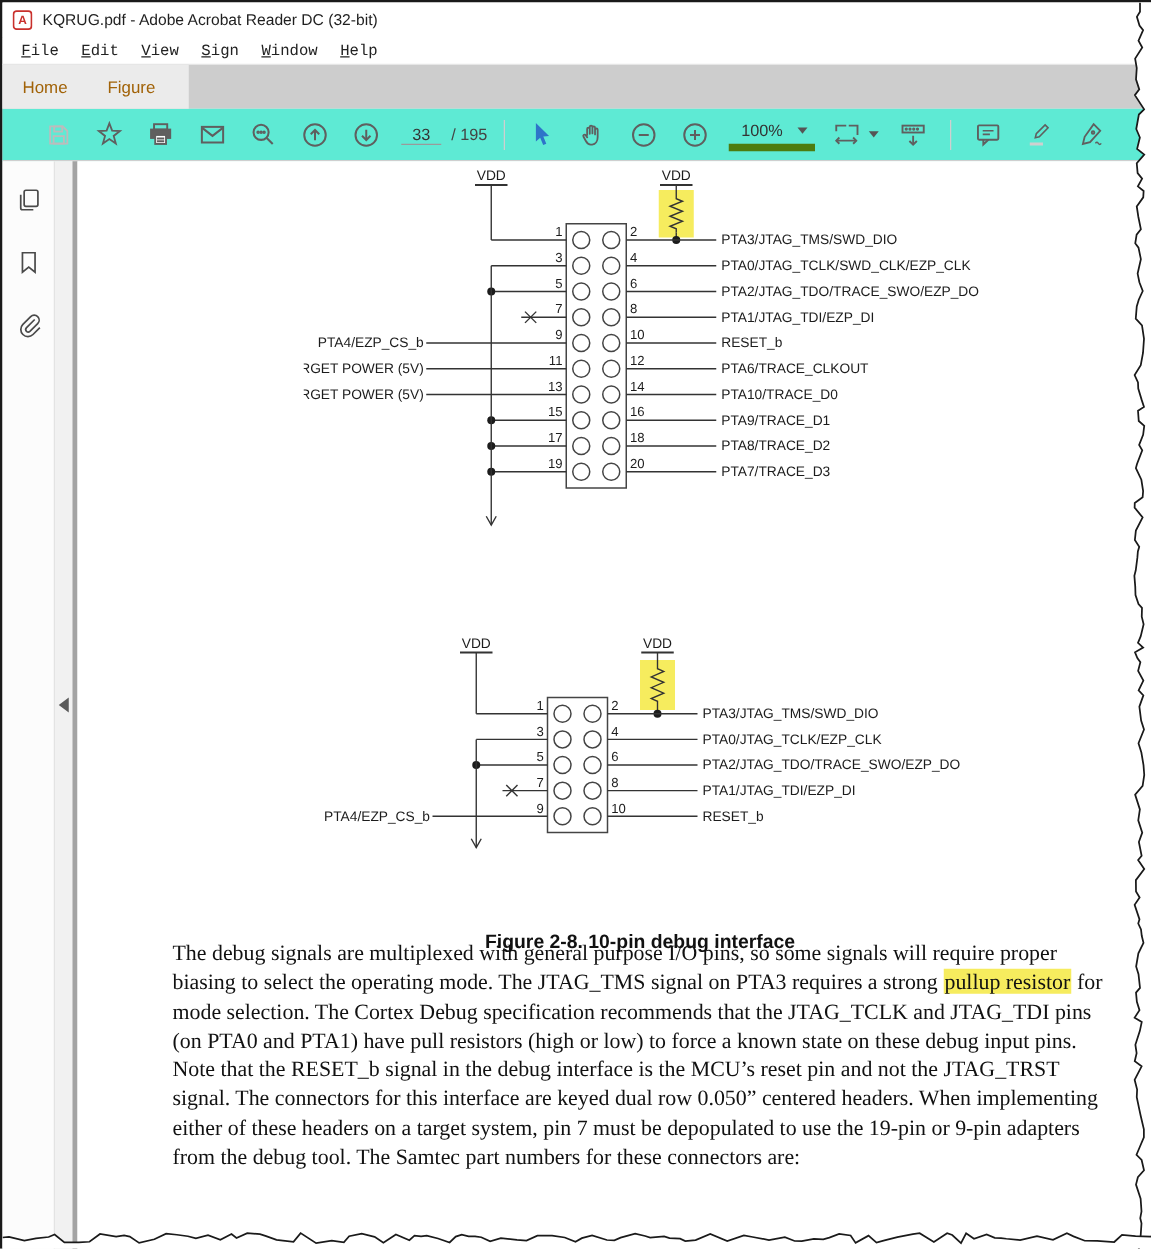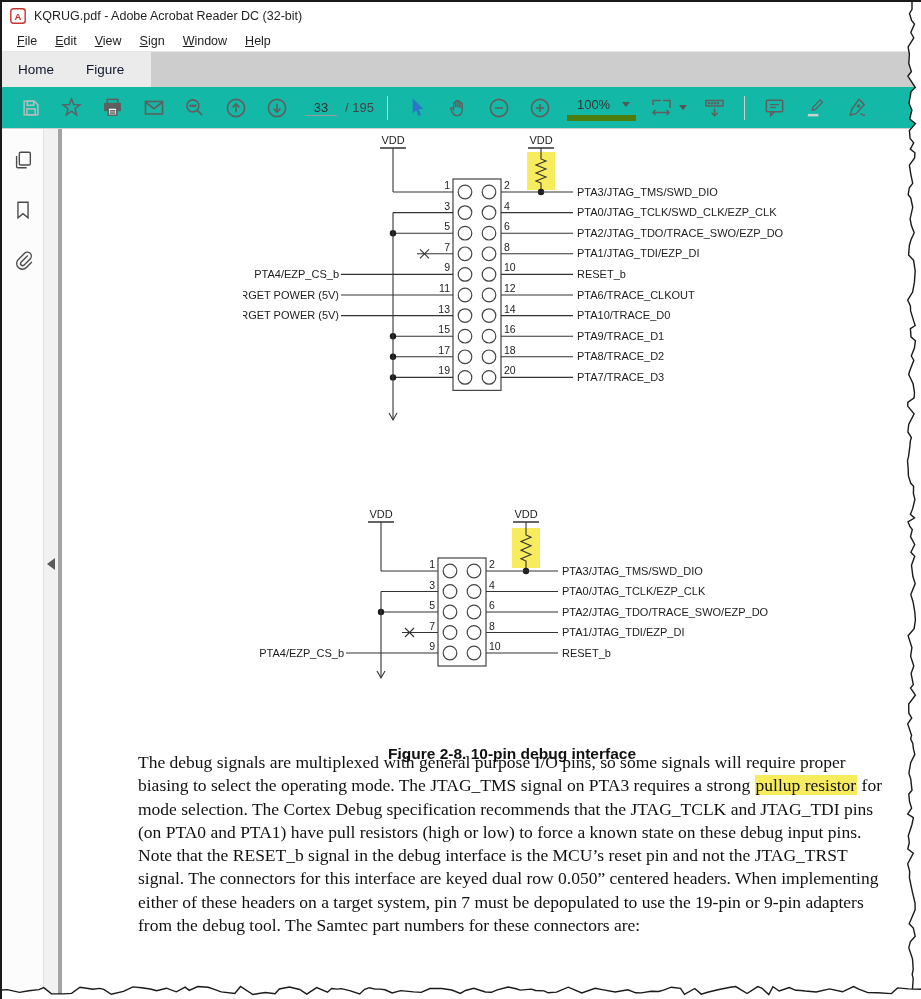--- a/index.html
+++ b/index.html
@@ -10,38 +10,38 @@
 
   
   .titlebar { height:28px; display:flex; align-items:center; padding-left:8px; background:#fff; }
   .pdficon { width:16px; height:16px; margin-right:8px; }
   .title-text { font-size:12.5px; color:#1f1f1f; }
 
   
   .menubar { height:22px; display:flex; align-items:center; padding-left:6px;
              background:#fff; border-bottom:1px solid #e6e6e6; }
   .menu-item { font-size:12.5px; color:#222; padding:2px 9px; cursor:default; background:none; border:none;
-               font-family:Liberation Sans, sans-serif; }
+               font-family:Liberation Mono, monospace; }
   .menu-item .u { text-decoration:underline; }
 
   
   .tabbar { height:35px; background:#cdcdcd; display:flex; align-items:stretch; }
   .tab-left { width:149px; background:#ebebeb; display:flex; align-items:center; }
-  .tab { border:none; background:none; font-size:13.5px; color:#0f172a; padding:0 16px; height:100%;
+  .tab { border:none; background:none; font-size:13.5px; color:#a16207; padding:0 16px; height:100%;
          font-family:"Liberation Sans", sans-serif; }
   .tab-doc { width:172px; background:#f8f8f8; display:flex; align-items:center; justify-content:center;
              position:relative; }
   .tab-doc-label { font-size:13px; color:#333; }
   .tab-close { position:absolute; right:12px; top:8px; border:none; background:none; font-size:13px;
                color:#555; line-height:1; font-family:"Liberation Sans", sans-serif; }
   .tab-fill { flex:1; }
 
   
-  .toolbar { height:42px; background:#14b8a6; border-bottom:1px solid #cfcfcf;
-             display:flex; align-items:center; padding-left:8px; }
+  .toolbar { height:42px; background:#5eead4; border-bottom:1px solid #cfcfcf;
+             display:flex; align-items:center; padding-left:24px; }
   .tbtn { width:41px; height:34px; border:none; background:none; display:flex;
           align-items:center; justify-content:center; }
   .tbtn svg { display:block; }
   .tsep { width:1px; height:24px; background:#cfcfcf; margin:0 9px; }
   .pagebox { display:flex; align-items:baseline; margin:0 4px 0 8px; }
   .page-input { width:32px; border:none; border-bottom:1px solid #9a9a9a; background:transparent;
                 font-size:13px; color:#333; text-align:center; font-family:"Liberation Sans", sans-serif; }
   .page-total { font-size:13px; color:#444; margin-left:8px; }
   .zoombox { display:flex; align-items:center; border-bottom:6px solid #4d7c0f; padding:2px 6px 3px 10px;
              margin:0 6px; background:none; border-top:none; border-left:none; border-right:none;

